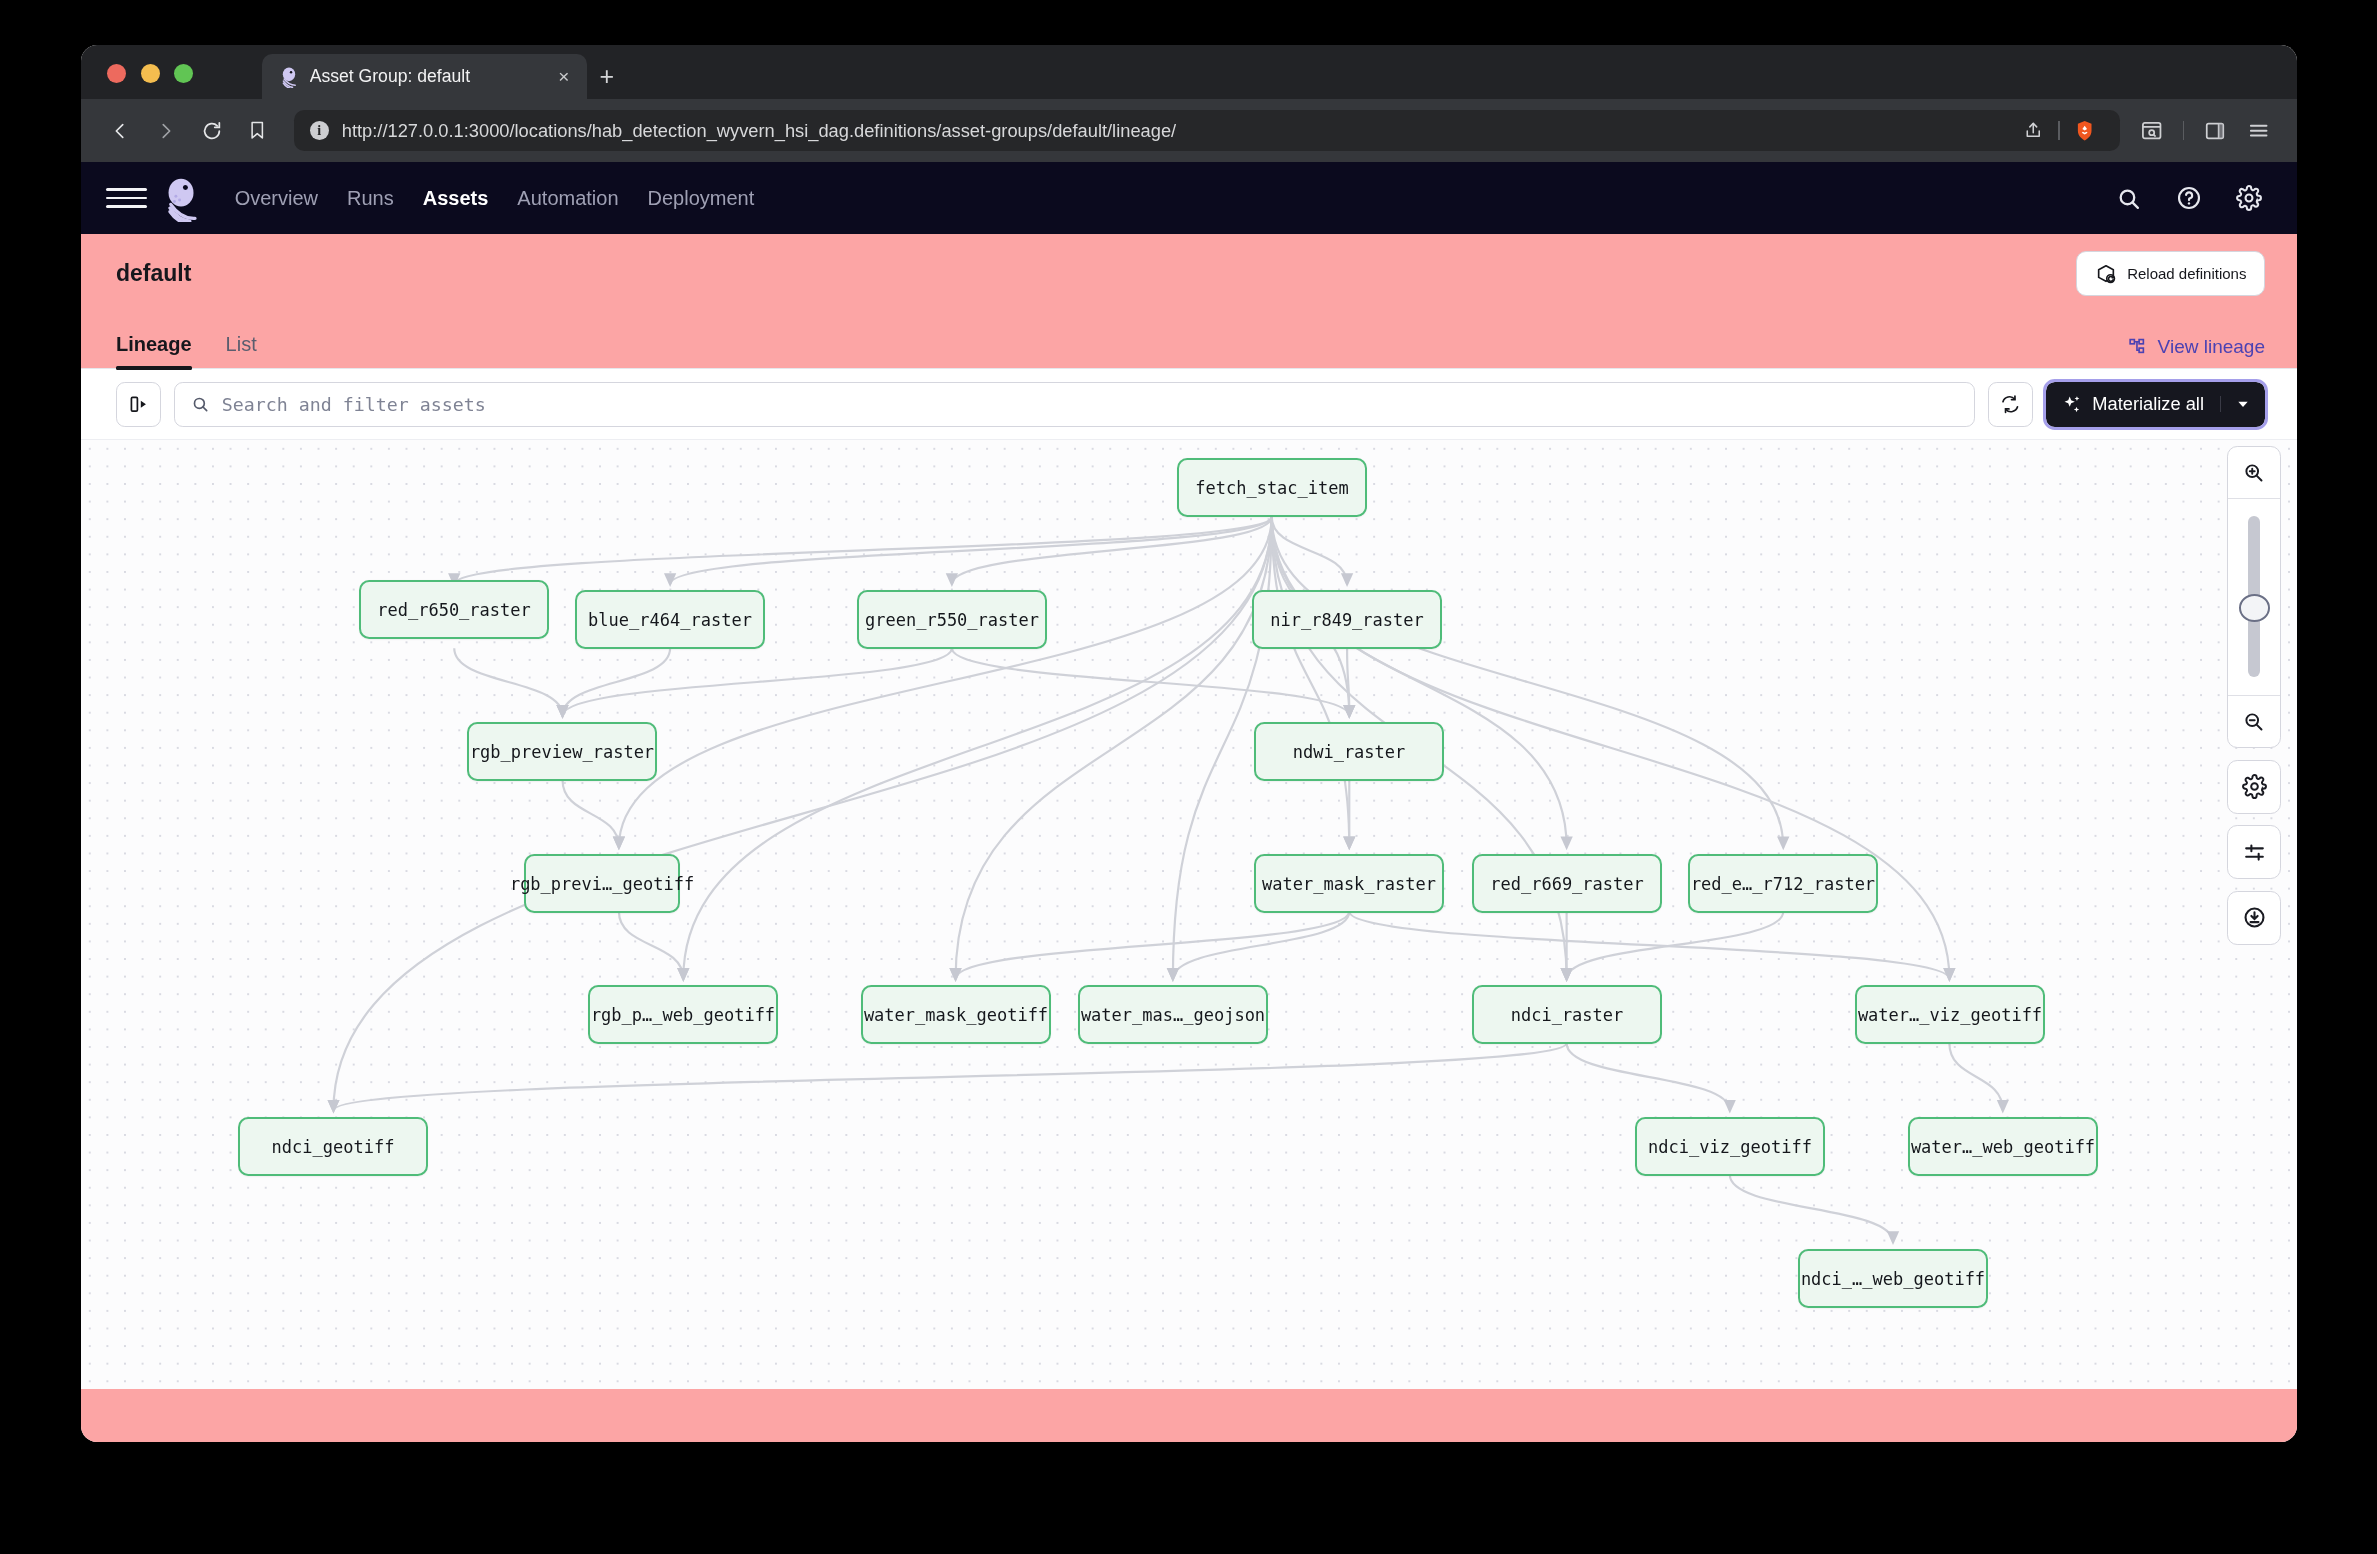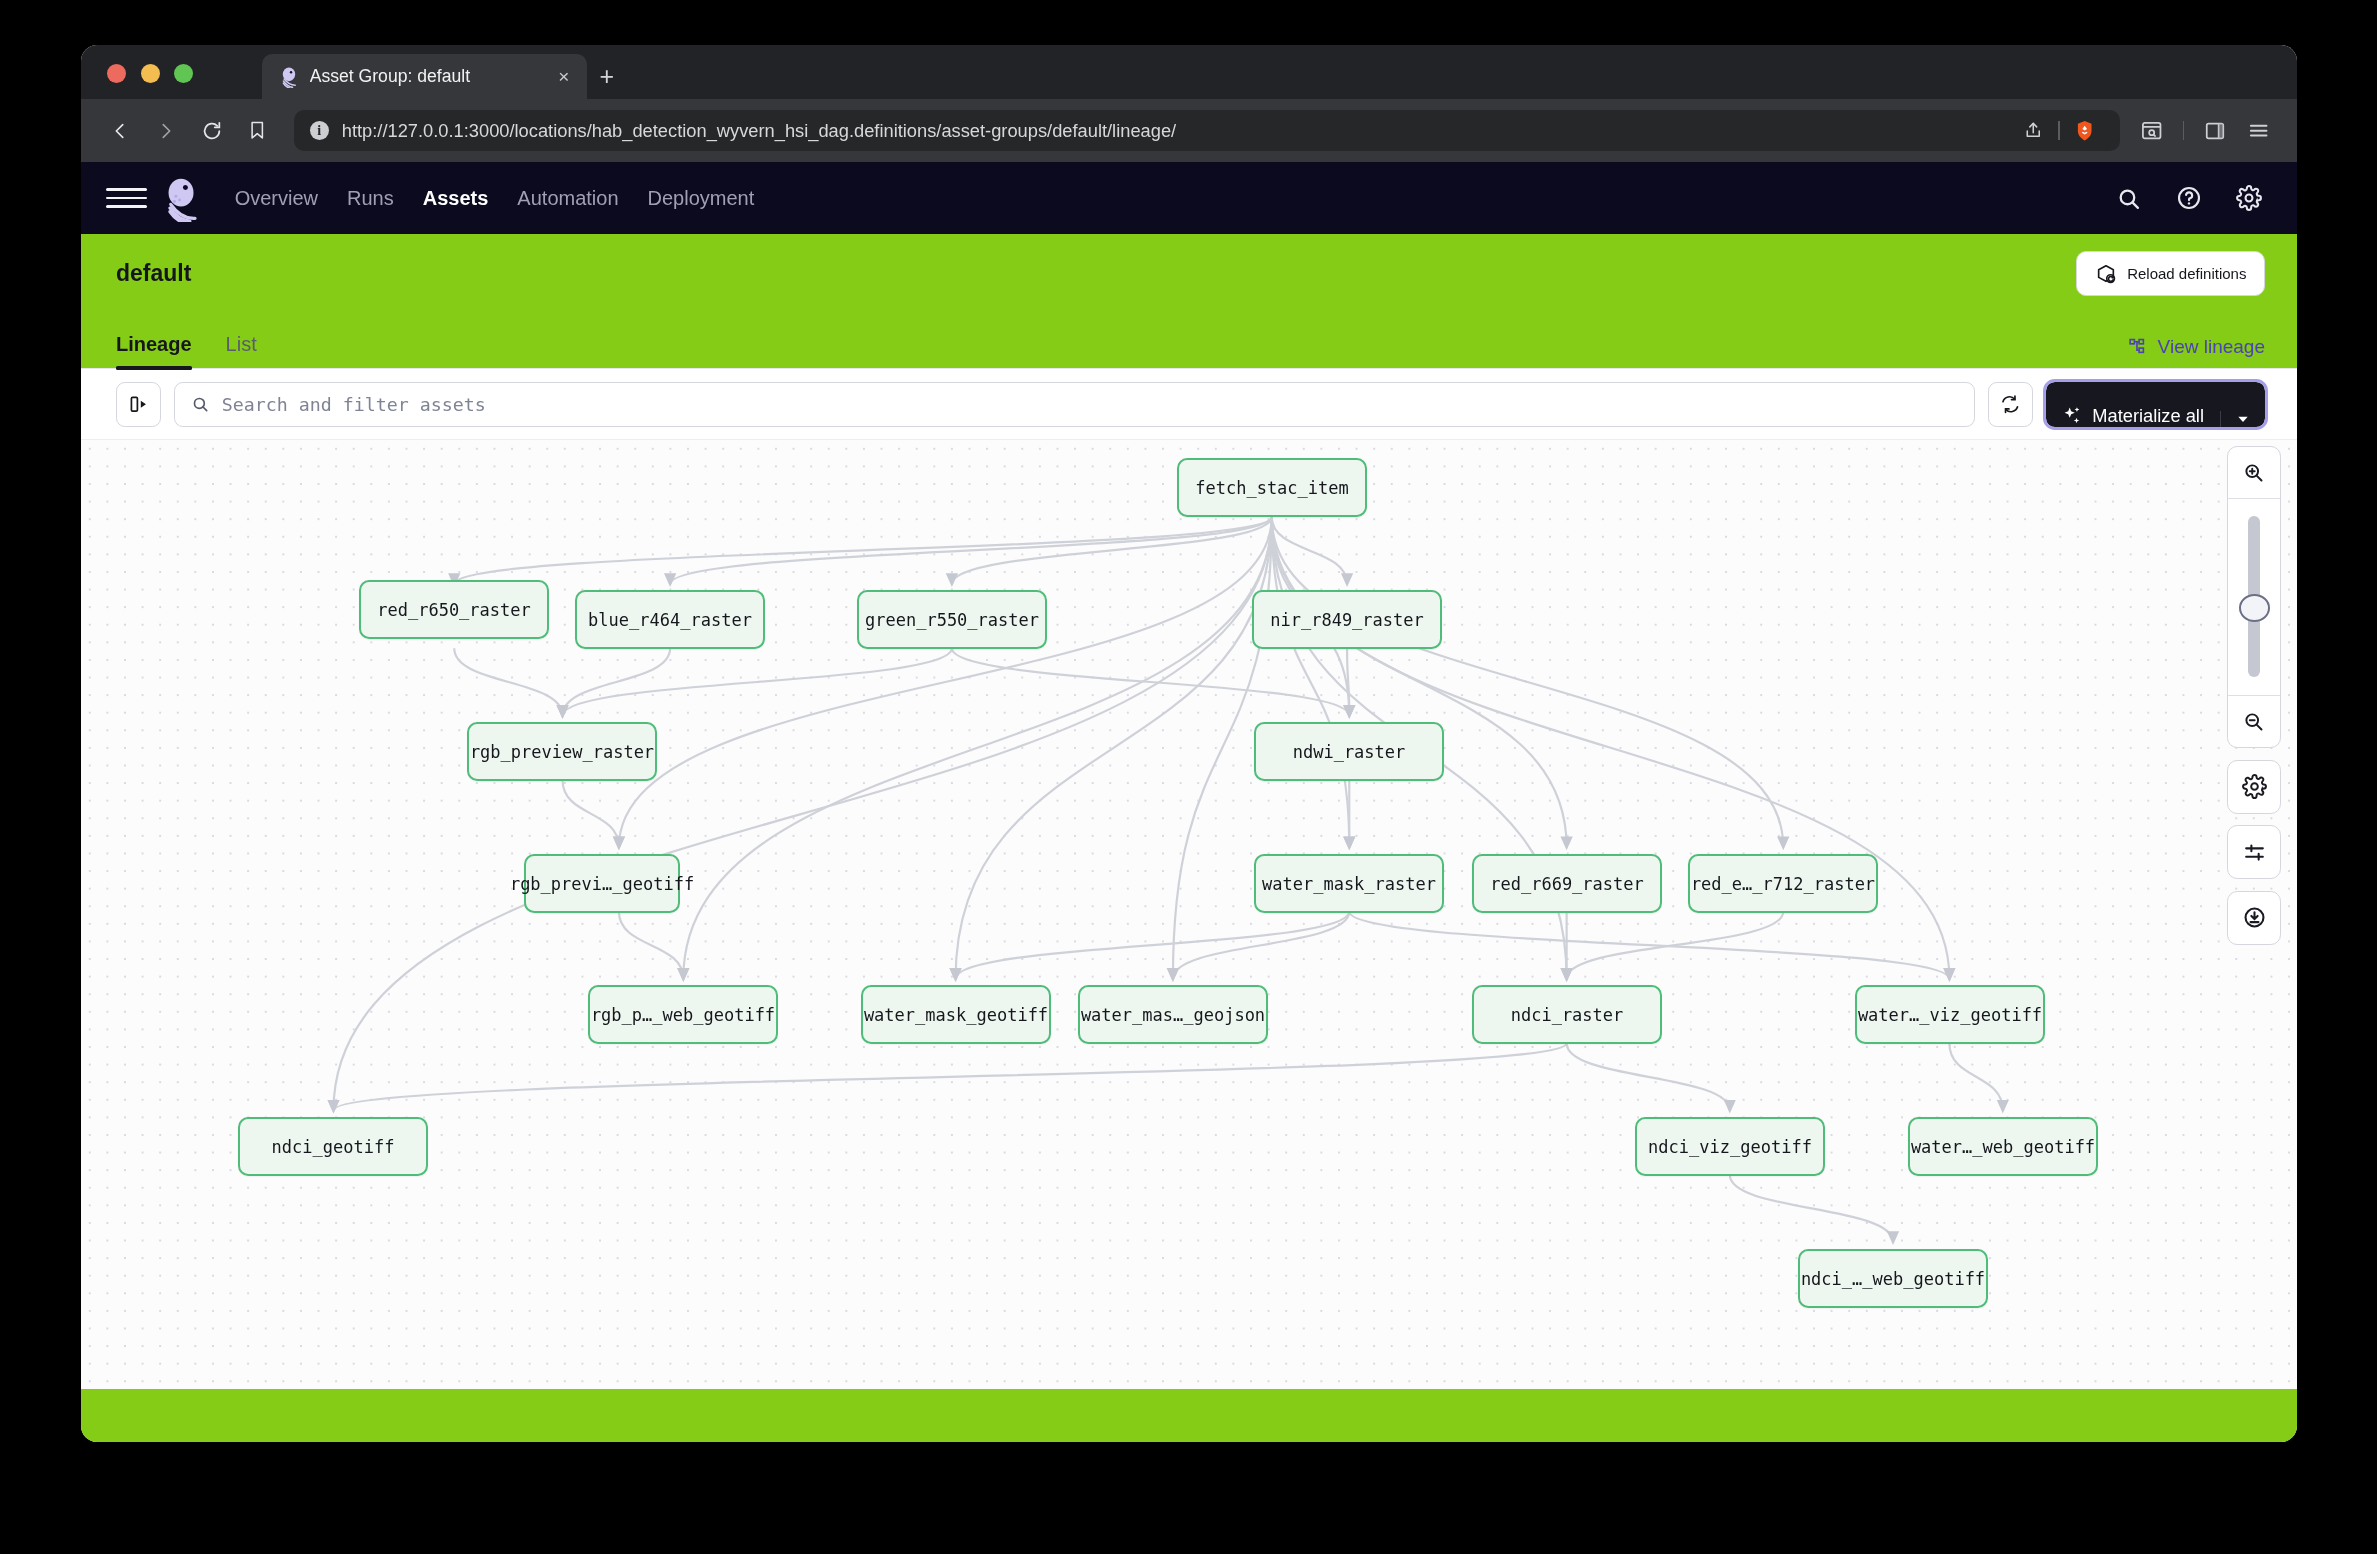--- a/index.html
+++ b/index.html
@@ -115,21 +115,21 @@
     overflow: hidden; text-overflow: ellipsis;
   }
   .tb-icon {
     width: 38px; height: 38px;
     display: flex; align-items: center; justify-content: center;
     color: #CFD0D3; cursor: pointer; flex: none;
   }
   .tb-sep { width: 1.5px; height: 19px; background: #5A5C60; margin: 0 5.9px; }
 
   
-  #app { position: relative; height: 1280px; background: #84cc16; }
+  #app { position: relative; height: 1280px; background: #fca5a5; }
 
   #app-nav {
     height: 72px;
     background: #0B0A1E;
     display: flex;
     align-items: center;
     padding: 0 28px 0 25px;
     gap: 0;
   }
   #hamburger {
@@ -230,21 +230,21 @@
     font-family: "DejaVu Sans Mono", monospace;
     font-size: 18.3px; color: #7F8394;
   }
   #refresh-btn {
     width: 45px; height: 45px;
     border: 1.5px solid #D5D6DE; border-radius: 8.8px;
     display: flex; align-items: center; justify-content: center;
     cursor: pointer; flex: none; background: #fff;
   }
   #materialize-group {
-    display: flex; align-items: flex-end;
+    display: flex; align-items: center;
     height: 45px;
     border-radius: 8.8px;
     background: #16171F;
     outline: 3.7px solid #A59FEA;
     outline-offset: -0.7px;
     overflow: hidden;
     cursor: pointer;
     flex: none;
   }
   #materialize-main {

